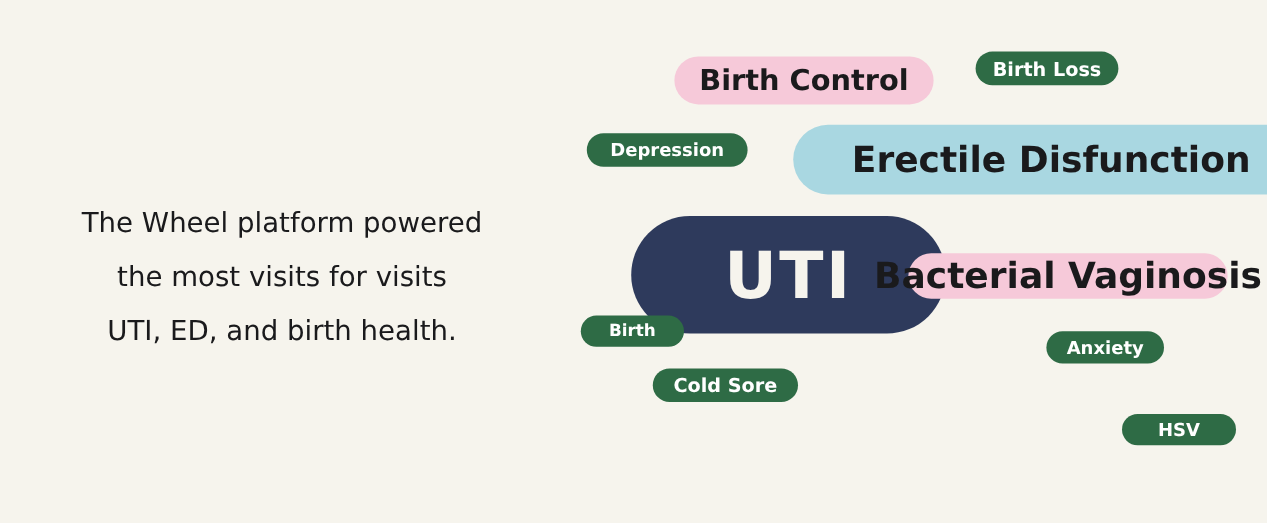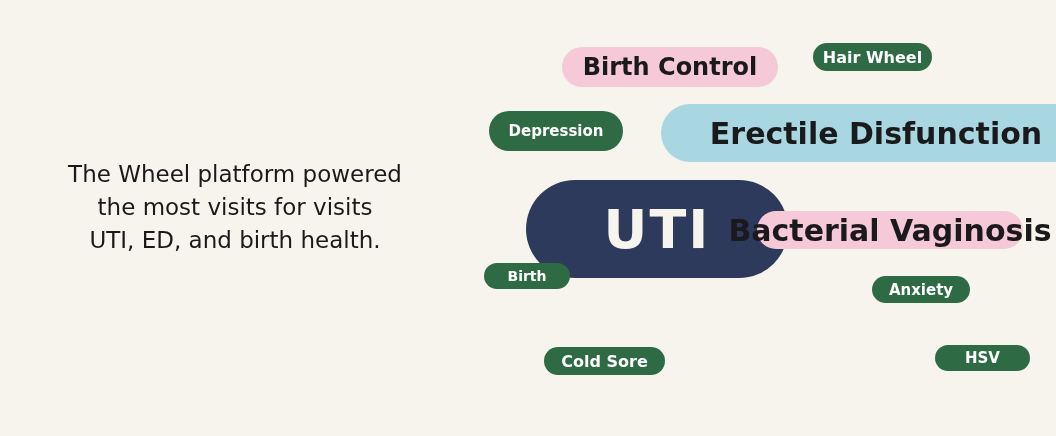--- a/index.html
+++ b/index.html
@@ -20,68 +20,68 @@
     position: absolute;
     left: 30px;
     top: 158px;
     width: 410px;
     text-align: center;
     color: #1a1a1c;
     font-size: 23px;
     font-weight: 500;
     line-height: 33px;
   }
-  .caption div { white-space: nowrap; }
+  .caption div { white-space: nowrap; margin-top: 12px; }
 
   
   .badge {
     position: absolute;
     display: flex;
     align-items: center;
     justify-content: center;
     border-radius: 999px;
     font-weight: bold;
     white-space: nowrap;
   }
   .badge span { display: block; }
 
   .pink  { background: #f6c9d9; color: #1a1a1c; }
   .green { background: #2e6b45; color: #ffffff; }
   .navy  { background: #2e3a5c; color: #f6f4ed; }
   .blue  { background: #a9d7e1; color: #1a1a1c; }
 
   .b-birth-control      { left: 562px; top: 47px;  width: 216px; height: 40px; font-size: 24px; }
   .b-hair-loss          { left: 813px; top: 43px;  width: 119px; height: 28px; font-size: 16px; }
-  .b-depression         { left: 489px; top: 111px; width: 134px; height: 40px; font-size: 15px; }
+  .b-depression         { left: 489px; top: 111px; width: 134px; height: 28px; font-size: 15px; }
   .b-erectile           { left: 661px; top: 104px; width: 430px; height: 58px; font-size: 30px; }
   .b-uti                { left: 526px; top: 180px; width: 262px; height: 98px; font-size: 54px; letter-spacing: 2px; }
   .b-bacterial          { left: 757px; top: 211px; width: 266px; height: 38px; font-size: 30px; text-align: center; }
   .b-acne               { left: 484px; top: 263px; width: 86px;  height: 26px; font-size: 14px; }
   .b-anxiety            { left: 872px; top: 276px; width: 98px;  height: 27px; font-size: 15px; }
-  .b-cold-sore          { left: 544px; top: 307px; width: 121px; height: 28px; font-size: 16px; margin-top: 40px; }
+  .b-cold-sore          { left: 544px; top: 307px; width: 121px; height: 28px; font-size: 16px; }
   .b-yeast              { left: 684px; top: 322px; width: 232px; height: 41px; font-size: 24px; }
   .b-hsv                { left: 935px; top: 345px; width: 95px;  height: 26px; font-size: 15px; }
 </style>
 </head>
 <body>
 
 <div class="canvas">
 
   <div class="caption">
     <div>The Wheel platform powered</div>
     <div>the most visits for visits</div>
     <div>UTI, ED, and birth health.</div>
   </div>
 
   <div class="badge pink b-birth-control">
     <span>Birth Control</span>
   </div>
 
   <div class="badge green b-hair-loss">
-    <span>Hair Wheel</span>
+    <span>Birth Loss</span>
   </div>
 
   <div class="badge green b-depression">
     <span>Depression</span>
   </div>
 
   <div class="badge blue b-erectile">
     <span>Erectile Disfunction</span>
   </div>
 

